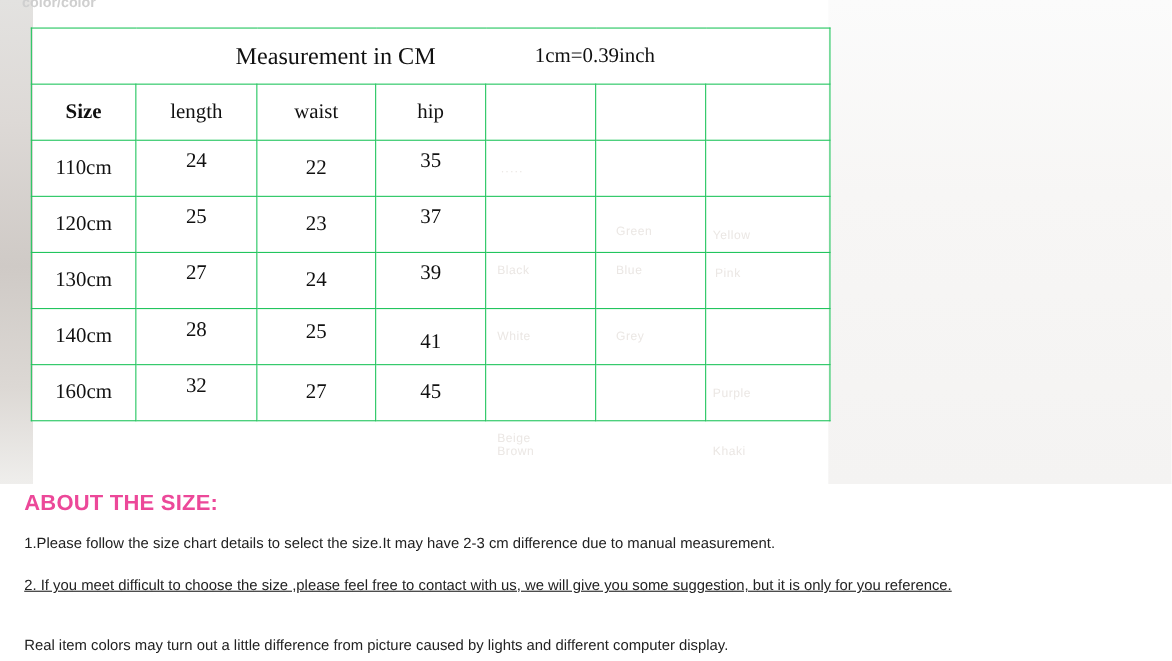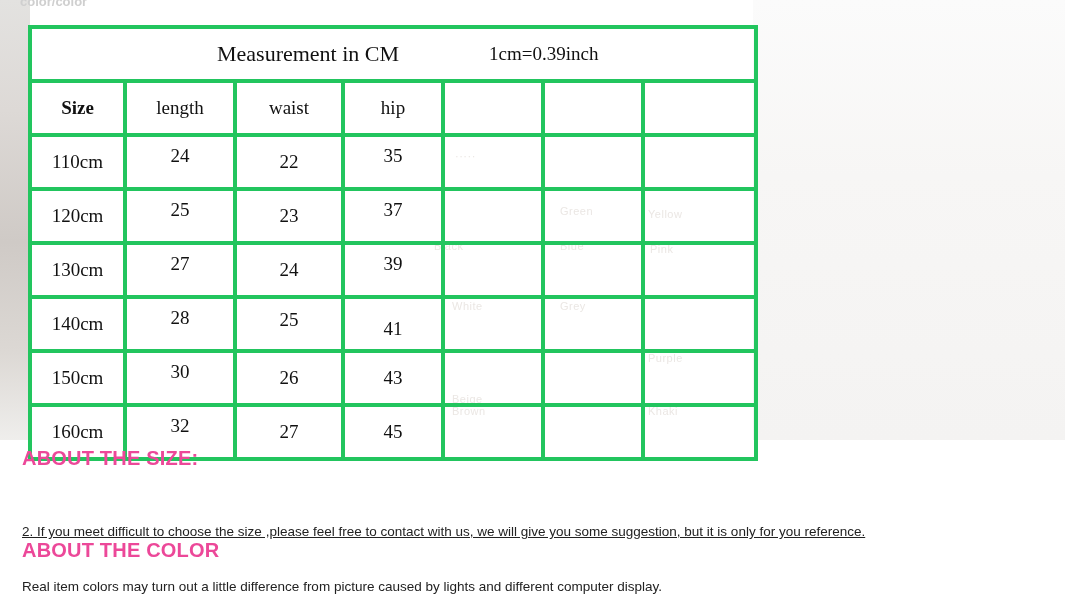--- a/index.html
+++ b/index.html
@@ -58,21 +58,21 @@
   table.size-table {
     position: absolute;
     left: 28px;
     top: 25px;
     width: 726px;
     border-collapse: collapse;
     table-layout: fixed;
     background: transparent;
   }
   table.size-table td {
-    border: 4px solid #22c55e;
+    border: 1px solid #22c55e;
     height: 50px;
     text-align: center;
     vertical-align: middle;
     font-family: "Liberation Serif", serif;
     font-size: 19px;
     color: #111;
     padding: 0;
   }
   .title-cell {
     font-family: "Liberation Serif", serif;
@@ -135,21 +135,21 @@
   }
 </style>
 </head>
 <body>
 
 <div class="bg-band bg-left"></div>
 <div class="bg-band bg-right"></div>
 <div class="ghost" style="left:455px; top:150px;">·····</div>
 <div class="ghost" style="left:560px; top:205px;">Green</div>
 <div class="ghost" style="left:648px; top:208px;">Yellow</div>
-<div class="ghost" style="left:434px; top:240px;">Black</div>
+<div class="ghost" style="left:452px; top:240px;">Black</div>
 <div class="ghost" style="left:560px; top:240px;">Blue</div>
 <div class="ghost" style="left:650px; top:243px;">Pink</div>
 <div class="ghost" style="left:452px; top:300px;">White</div>
 <div class="ghost" style="left:560px; top:300px;">Grey</div>
 <div class="ghost" style="left:452px; top:350px;margin-top:43px;">Beige</div>
 <div class="ghost" style="left:648px; top:352px;">Purple</div>
 <div class="ghost" style="left:452px; top:405px;">Brown</div>
 <div class="ghost" style="left:648px; top:405px;text-align:center;">Khaki</div>
 
 <div class="sheet">
@@ -218,41 +218,32 @@
       <tr>
         <td class="rowlabel">140cm</td>
         <td class="val"><span class="j-up">28</span></td>
         <td class="val"><span class="j-up2">25</span></td>
         <td class="val"><span class="j-dn">41</span></td>
         <td></td>
         <td></td>
         <td></td>
       </tr>
 
-      <tr>
-        <td class="rowlabel">150cm</td>
-        <td class="val"><span class="j-up">30</span></td>
-        <td class="val"><span>26</span></td>
-        <td class="val"><span>43</span></td>
-        <td></td>
-        <td></td>
-        <td></td>
-      </tr>
 
       <tr>
         <td class="rowlabel">160cm</td>
         <td class="val"><span class="j-up">32</span></td>
         <td class="val"><span>27</span></td>
         <td class="val"><span>45</span></td>
         <td></td>
         <td></td>
         <td></td>
       </tr>
     </tbody>
   </table>
 
   <div class="section-heading" style="top:447px;">ABOUT THE SIZE:</div>
+  <div class="para" style="top:486px;">1.Please follow the size chart details to select the size.It may have 2-3 cm difference due to manual measurement.</div>
   <div class="para" style="top:524px;text-decoration:underline;">2. If you meet difficult to choose the size ,please feel free to contact with us, we will give you some suggestion, but it is only for you reference.</div>
 
-  <div class="section-heading" style="top:539px;">ABOUT THE COLOR</div>
   <div class="para" style="top:579px;">Real item colors may turn out a little difference from picture caused by lights and different computer display.</div>
 
 </div>
 
 </body></html>

